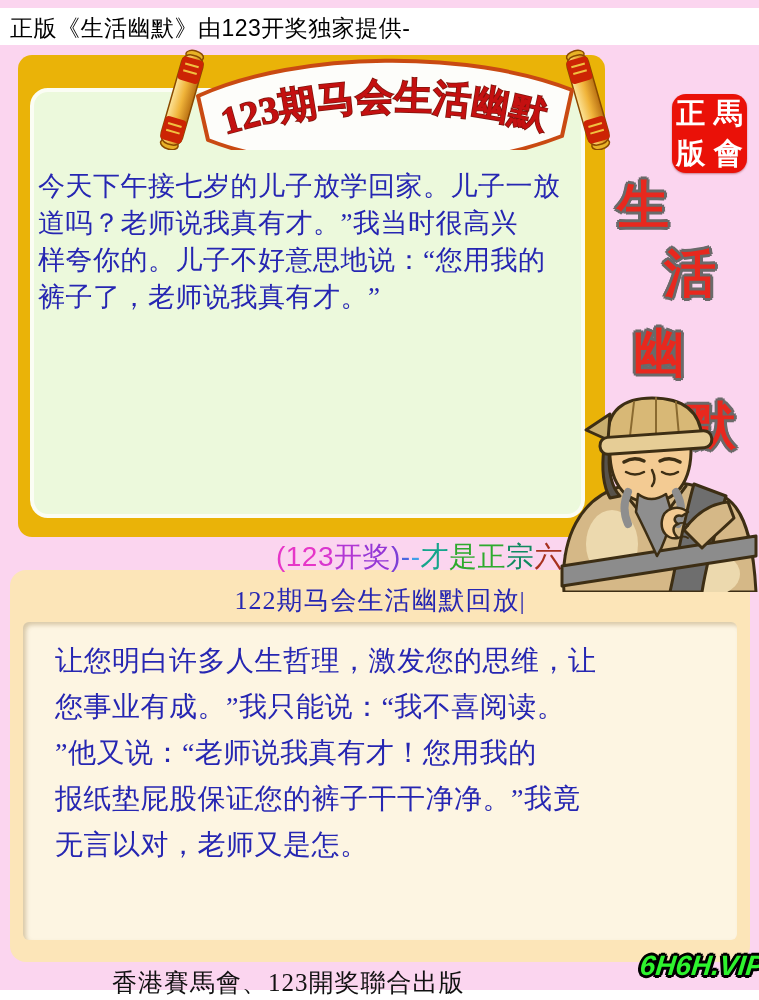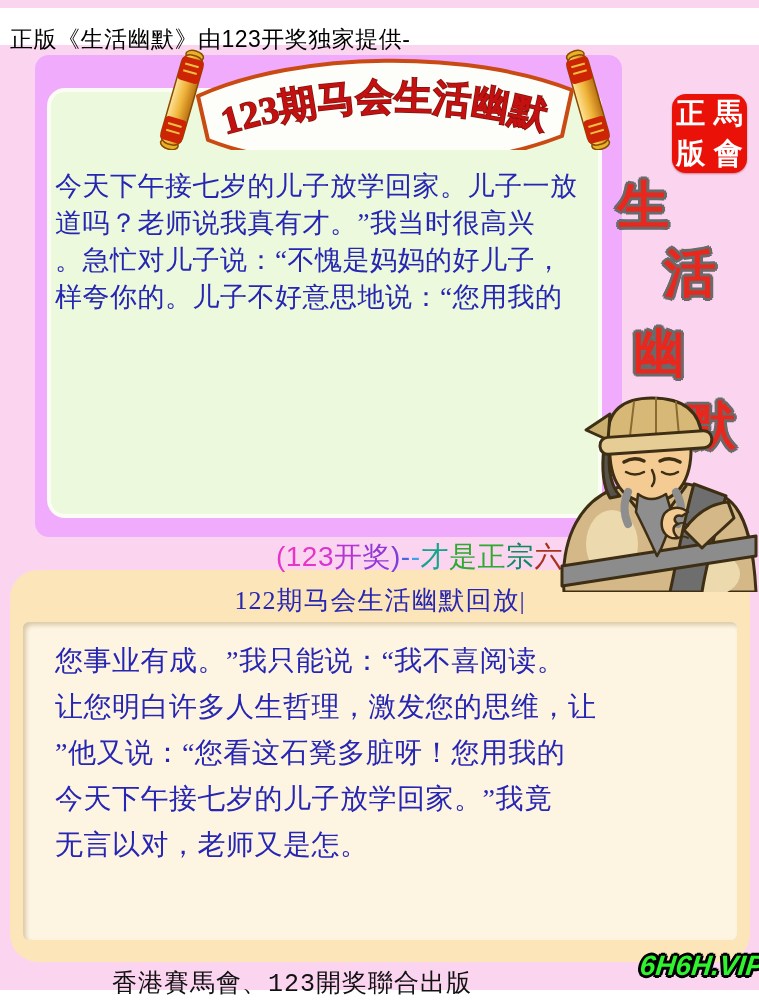--- a/index.html
+++ b/index.html
@@ -1,25 +1,25 @@
 <!DOCTYPE html>
 <html><head>
 <meta charset="utf-8">
 <style>
   html,body{margin:0;padding:0;}
   body{width:759px;height:1000px;overflow:hidden;background:#fbd5ef;font-family:"Liberation Sans",sans-serif;}
   #page{position:relative;width:759px;height:1000px;background:#fbd5ef;}
 
   
   .top-bar{position:absolute;left:0;top:8px;width:759px;height:37px;background:#ffffff;
-    display:flex;justify-content:space-between;align-items:flex-start;padding:16px 10px;box-sizing:border-box;z-index:2;}
+    display:flex;justify-content:space-between;align-items:flex-end;padding:1px 10px;box-sizing:border-box;z-index:2;}
   .top-bar span{font-size:23px;color:#000;letter-spacing:0.5px;}
 
   
-  .green-panel{position:absolute;left:35px;top:55px;width:587px;height:482px;background:#f0abfc;border-radius:14px;z-index:1;}
+  .green-panel{position:absolute;left:18px;top:55px;width:587px;height:482px;background:#eab308;border-radius:14px;z-index:1;}
   .green-inner{position:absolute;left:12px;top:33px;width:555px;height:430px;background:#ecf9dc;
     border:4px solid #fbfdf4;border-radius:18px;box-sizing:border-box;}
   .joke-text{position:absolute;left:20px;top:113px;width:555px;color:#2626b2;
     font-family:"Liberation Serif",serif;font-size:27px;line-height:37px;letter-spacing:0.5px;white-space:nowrap;}
 
   
   .banner-svg{position:absolute;left:150px;top:44px;width:470px;height:106px;z-index:4;}
 
   
   .seal{position:absolute;left:672px;top:94px;width:75px;height:79px;background:#ea1108;border-radius:14px;
@@ -36,51 +36,51 @@
   .vchar3{left:684px;top:400px;}
 
   
   .tagline{position:absolute;left:160px;top:538px;width:460px;text-align:right;font-size:28px;
     font-family:"Liberation Sans",sans-serif;letter-spacing:0.5px;z-index:3;white-space:nowrap;}
 
   
   .mascot-svg{position:absolute;left:558px;top:378px;width:201px;height:214px;z-index:6;}
 
   
-  .tan-panel{position:absolute;left:10px;top:570px;width:740px;height:392px;background:#fce5b8;border-radius:28px;z-index:1;}
+  .tan-panel{position:absolute;left:10px;top:570px;width:740px;height:392px;background:#fce5b8;border-radius:16px;z-index:1;}
   .replay-title{position:absolute;left:0;top:13px;width:100%;text-align:center;color:#2626b2;
     font-family:"Liberation Serif",serif;font-size:26px;letter-spacing:1px;}
   .tan-inner{position:absolute;left:13px;top:52px;width:714px;height:318px;background:#fdf5e2;border-radius:6px;
     box-shadow:inset 3px 3px 4px rgba(150,118,60,.35);}
   .replay-text{position:absolute;left:45px;top:68px;color:#2626b2;font-family:"Liberation Serif",serif;
     font-size:28px;line-height:46px;letter-spacing:0.5px;white-space:nowrap;}
 
   
   .bottom-strip{position:absolute;left:0;top:990px;width:759px;height:10px;background:#ffffff;z-index:2;}
-  .publisher{position:absolute;left:112px;top:966px;font-family:Liberation Mono, monospace;font-size:25px;color:#111;z-index:3;letter-spacing:1px;}
+  .publisher{position:absolute;left:112px;top:966px;font-family:Liberation Serif, serif;font-size:25px;color:#111;z-index:3;letter-spacing:1px;}
   .watermark{position:absolute;left:640px;top:950px;font-family:"Liberation Sans",sans-serif;font-weight:900;
     font-style:italic;font-size:28px;color:#2ef32e;z-index:8;transform:skewX(-6deg);letter-spacing:0;
     text-shadow:-2px -2px 0 #000,2px -2px 0 #000,-2px 2px 0 #000,2px 2px 0 #000,-3px 0 0 #000,3px 0 0 #000,0 -3px 0 #000,0 3px 0 #000;}
 </style>
 </head>
 <body>
 
 <div id="page">
 
   <div class="top-bar">
     <span>正版《生活幽默》由123开奖独家提供-</span>
   </div>
 
   <div class="green-panel">
     <div class="green-inner"></div>
     <div class="joke-text">
         <div>今天下午接七岁的儿子放学回家。儿子一放</div>
         <div>道吗？老师说我真有才。”我当时很高兴</div>
-        <div>。急忙对儿子说：“不愧是妈妈的好儿子，</div>
         <div>样夸你的。儿子不好意思地说：“您用我的</div>
+        <div>裤子了，老师说我真有才。”</div>
       </div>
   </div>
 
   <svg class="banner-svg" viewBox="0 0 470 106">
     <defs>
       <linearGradient id="goldgrad" x1="0" y1="0" x2="1" y2="0">
         <stop offset="0" stop-color="#fce49a"></stop>
         <stop offset="0.5" stop-color="#f0b43a"></stop>
         <stop offset="1" stop-color="#b97012"></stop>
       </linearGradient>
@@ -166,24 +166,24 @@
 
       <path d="M130,134 C120,126 106,130 104,142 C102,154 110,162 120,160 C114,154 114,148 120,146 C114,142 117,136 124,138 Z" fill="#f3cb93" stroke-width="2.5"></path>
       <path d="M120,146 C124,144 128,145 130,148 M120,160 C124,158 127,158 130,160" fill="none" stroke-width="2"></path>
     </g>
   </svg>
 
   <div class="tan-panel">
     <div class="replay-title">122期马会生活幽默回放|</div>
     <div class="tan-inner"></div>
     <div class="replay-text">
+        <div>让您明白许多人生哲理，激发您的思维，让</div>
         <div>您事业有成。”我只能说：“我不喜阅读。</div>
-        <div>让您明白许多人生哲理，激发您的思维，让</div>
-        <div>”他又说：“您看这石凳多脏呀！您用我的</div>
-        <div>今天下午接七岁的儿子放学回家。”我竟</div>
+        <div>”他又说：“老师说我真有才！您用我的</div>
+        <div>报纸垫屁股保证您的裤子干干净净。”我竟</div>
         <div>无言以对，老师又是怎。</div>
       </div>
   </div>
 
   <div class="bottom-strip"></div>
   <div class="publisher">香港賽馬會、123開奖聯合出版</div>
   <div class="watermark">6H6H.VIP</div>
 
 </div>
 

